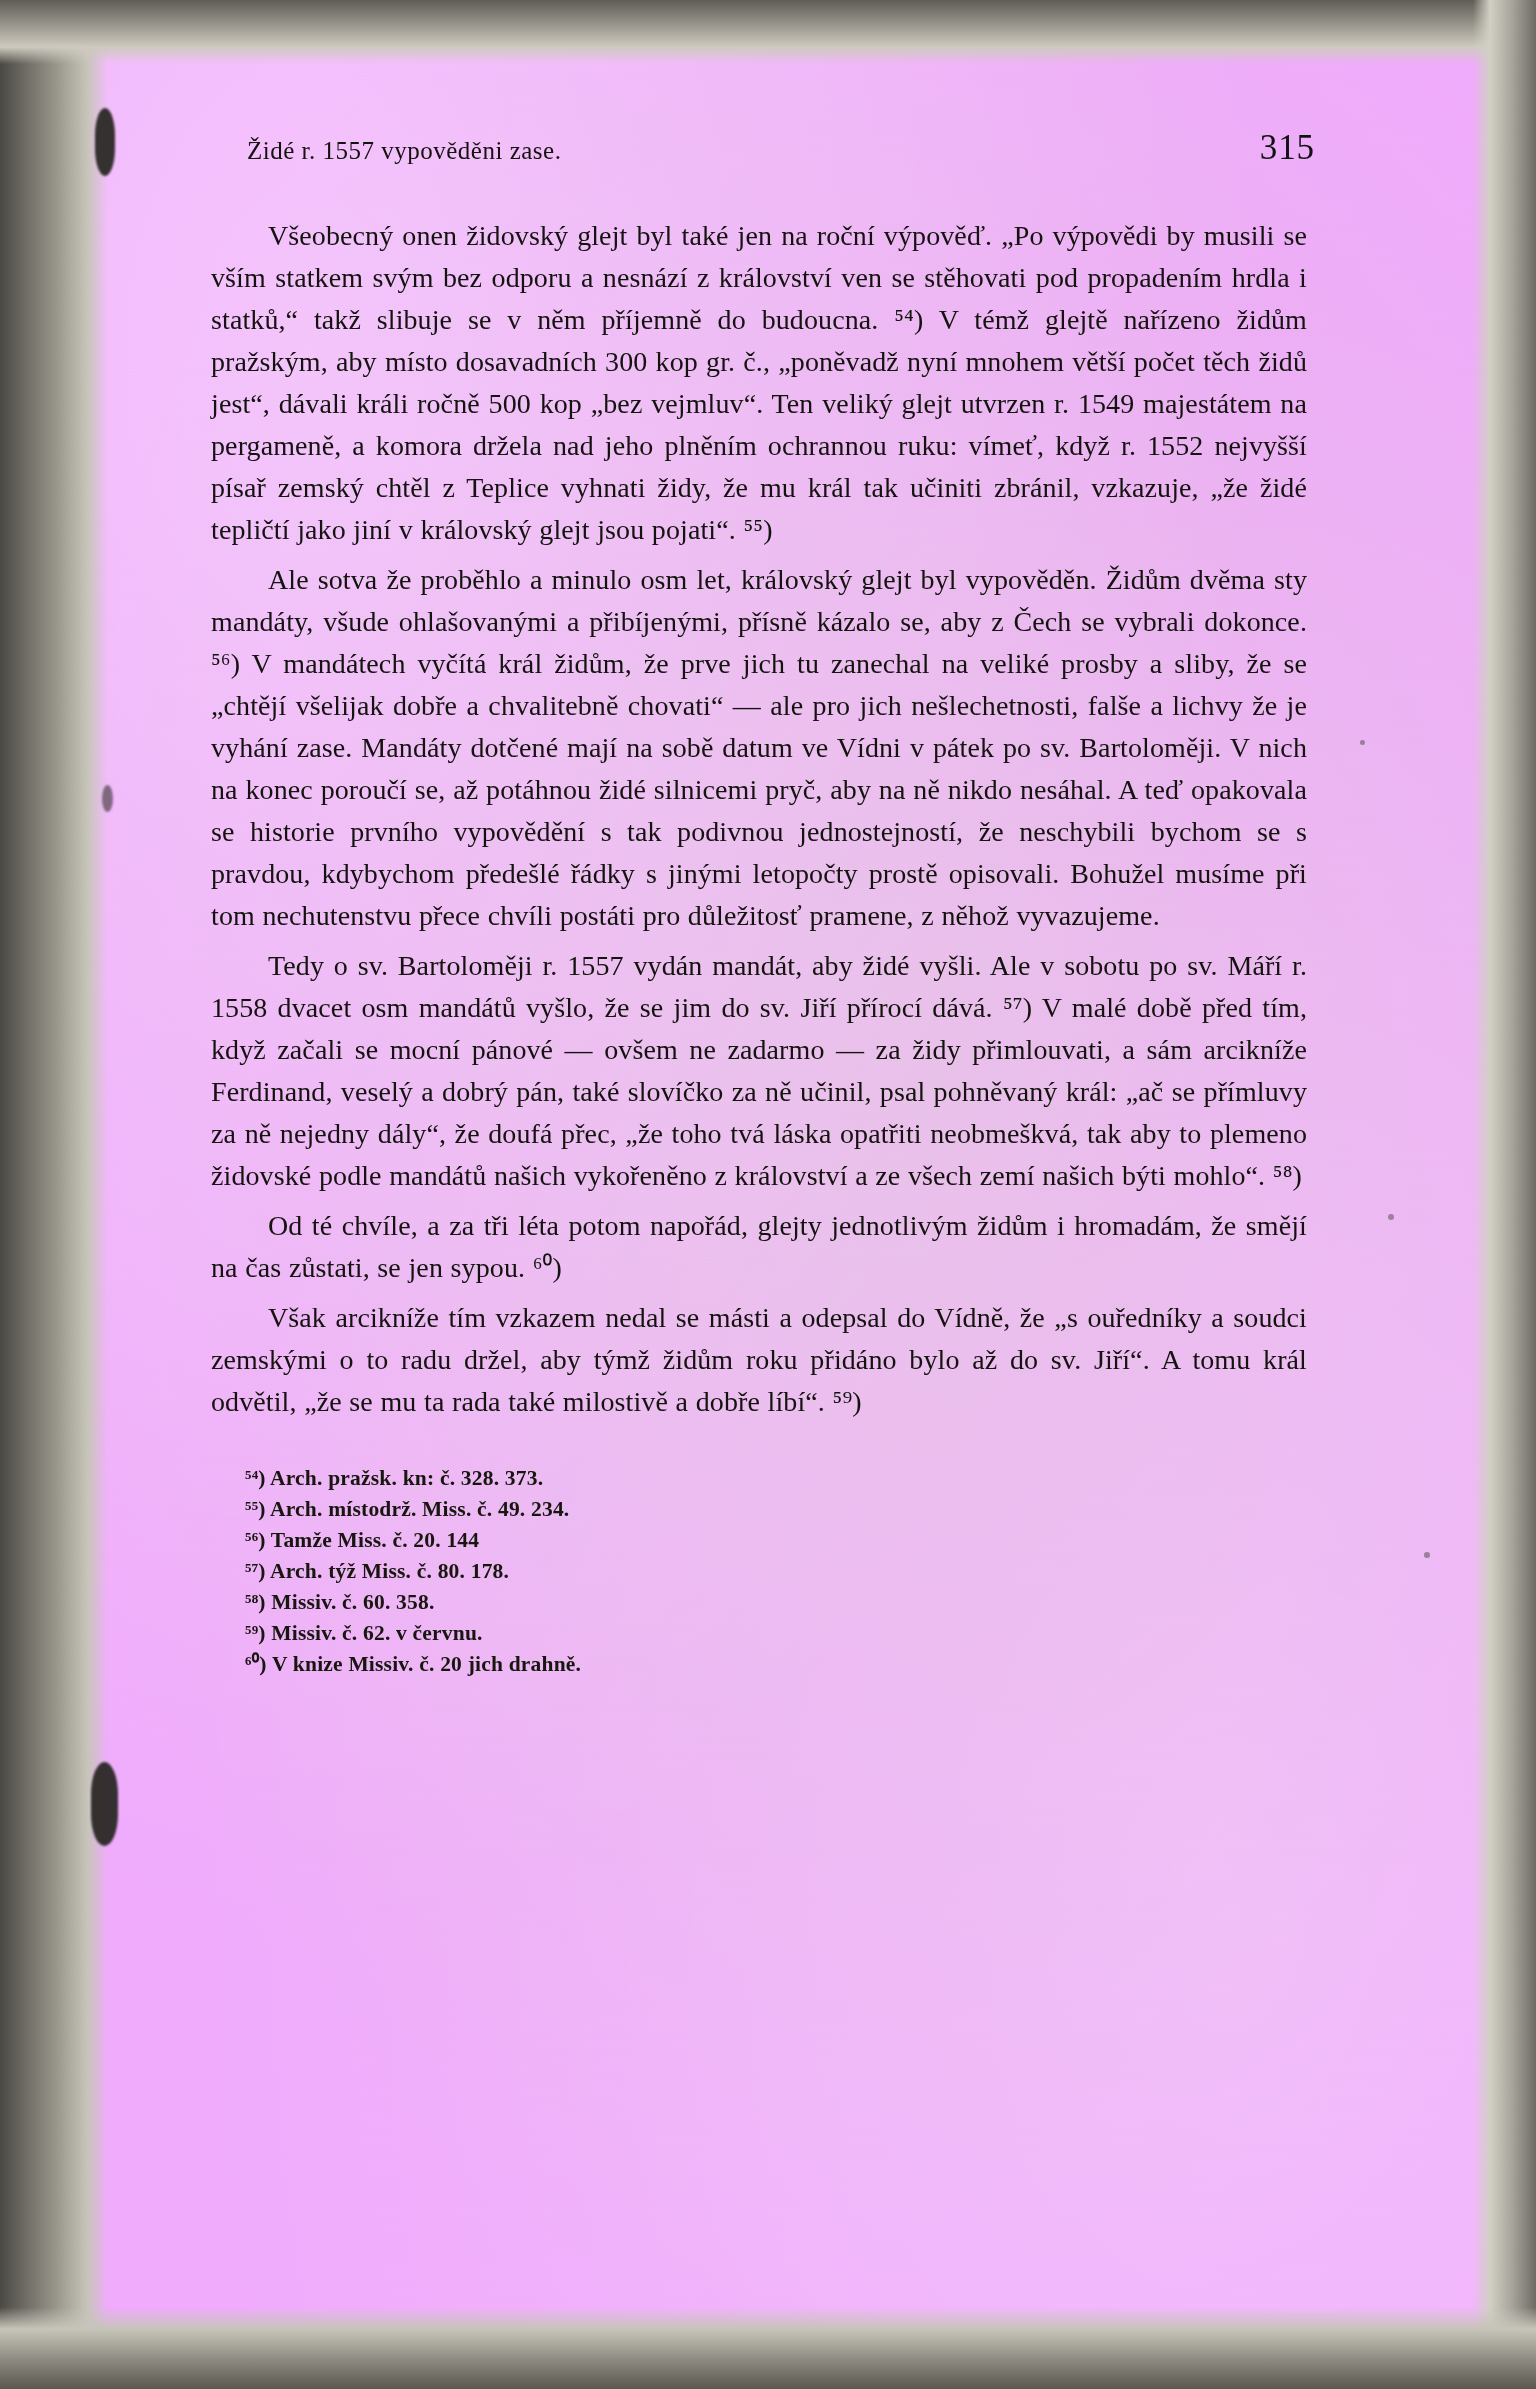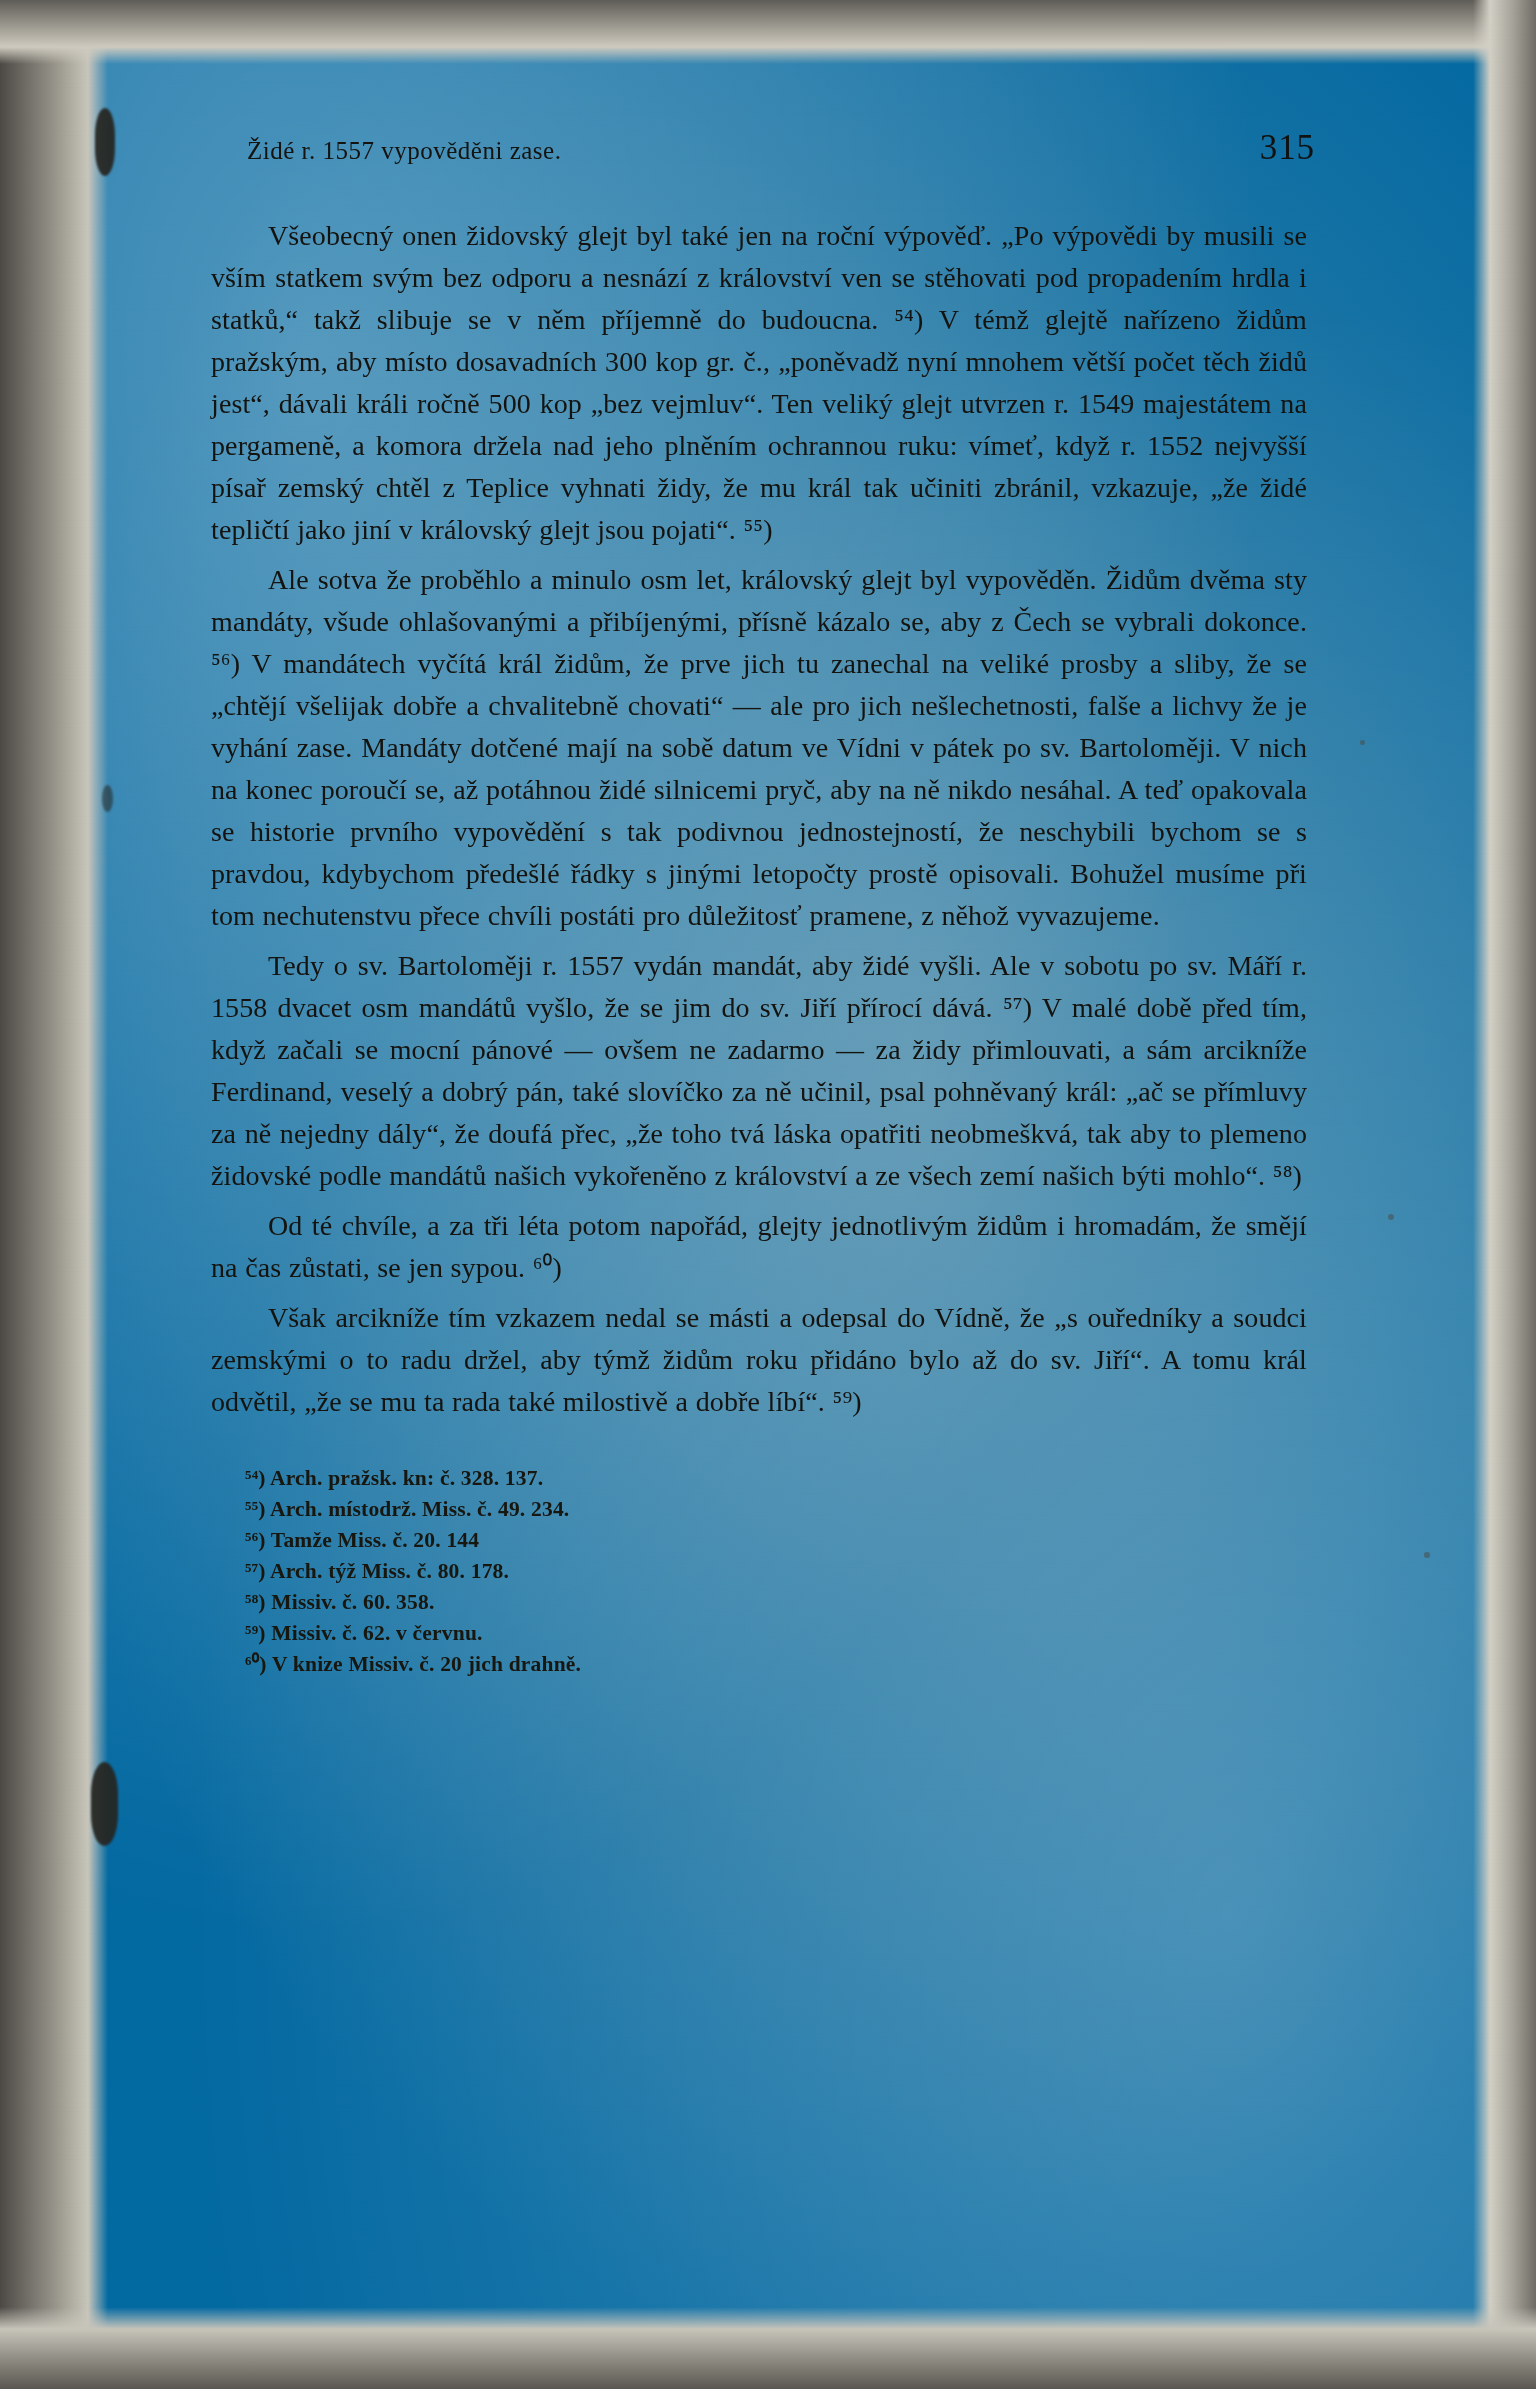--- a/index.html
+++ b/index.html
@@ -4,21 +4,21 @@
 <style>
   html, body {
     margin: 0;
     padding: 0;
     background: #7c7a74;
   }
   .page {
     position: relative;
     width: 1537px;
     height: 2389px;
-    background: #0369a1;
+    background: #f0abfc;
     overflow: hidden;
     font-family: "Liberation Serif", serif;
   }
   
   .paper-tint {
     position: absolute;
     inset: 0;
     background:
       radial-gradient(ellipse at 20% 15%, rgba(255,255,255,0.30), rgba(255,255,255,0) 55%),
       radial-gradient(ellipse at 80% 80%, rgba(255,255,255,0.22), rgba(255,255,255,0) 60%),
@@ -145,21 +145,21 @@
     <div class="body-text">
       <p>Všeobecný onen židovský glejt byl také jen na roční výpověď. „Po výpovědi by musili se vším statkem svým bez odporu a nesnází z království ven se stěhovati pod propadením hrdla i statků,“ takž slibuje se v něm příjemně do budoucna. ⁵⁴) V témž glejtě nařízeno židům pražským, aby místo dosavadních 300 kop gr. č., „poněvadž nyní mnohem větší počet těch židů jest“, dávali králi ročně 500 kop „bez vejmluv“. Ten veliký glejt utvrzen r. 1549 majestátem na pergameně, a komora držela nad jeho plněním ochrannou ruku: vímeť, když r. 1552 nejvyšší písař zemský chtěl z Teplice vyhnati židy, že mu král tak učiniti zbránil, vzkazuje, „že židé tepličtí jako jiní v královský glejt jsou pojati“. ⁵⁵)</p>
       <p>Ale sotva že proběhlo a minulo osm let, královský glejt byl vypověděn. Židům dvěma sty mandáty, všude ohlašovanými a přibíjenými, přísně kázalo se, aby z Čech se vybrali dokonce. ⁵⁶) V mandátech vyčítá král židům, že prve jich tu zanechal na veliké prosby a sliby, že se „chtějí všelijak dobře a chvalitebně chovati“ — ale pro jich nešlechetnosti, falše a lichvy že je vyhání zase. Mandáty dotčené mají na sobě datum ve Vídni v pátek po sv. Bartoloměji. V nich na konec poroučí se, až potáhnou židé silnicemi pryč, aby na ně nikdo nesáhal. A teď opakovala se historie prvního vypovědění s tak podivnou jednostejností, že neschybili bychom se s pravdou, kdybychom předešlé řádky s jinými letopočty prostě opisovali. Bohužel musíme při tom nechutenstvu přece chvíli postáti pro důležitosť pramene, z něhož vyvazujeme.</p>
       <p>Tedy o sv. Bartoloměji r. 1557 vydán mandát, aby židé vyšli. Ale v sobotu po sv. Máří r. 1558 dvacet osm mandátů vyšlo, že se jim do sv. Jiří přírocí dává. ⁵⁷) V malé době před tím, když začali se mocní pánové — ovšem ne zadarmo — za židy přimlouvati, a sám arcikníže Ferdinand, veselý a dobrý pán, také slovíčko za ně učinil, psal pohněvaný král: „ač se přímluvy za ně nejedny dály“, že doufá přec, „že toho tvá láska opatřiti neobmeškvá, tak aby to plemeno židovské podle mandátů našich vykořeněno z království a ze všech zemí našich býti mohlo“. ⁵⁸)</p>
       <p>Od té chvíle, a za tři léta potom napořád, glejty jednotlivým židům i hromadám, že smějí na čas zůstati, se jen sypou. ⁶⁰)</p>
       <p>Však arcikníže tím vzkazem nedal se másti a odepsal do Vídně, že „s ouředníky a soudci zemskými o to radu držel, aby týmž židům roku přidáno bylo až do sv. Jiří“. A tomu král odvětil, „že se mu ta rada také milostivě a dobře líbí“. ⁵⁹)</p>
     </div>
 
     <div class="footnotes">
 
-      <div class="fn">⁵⁴) Arch. pražsk. kn: č. 328. 137.</div>
+      <div class="fn">⁵⁴) Arch. pražsk. kn: č. 328. 373.</div>
       <div class="fn">⁵⁵) Arch. místodrž. Miss. č. 49. 234.</div>
       <div class="fn">⁵⁶) Tamže Miss. č. 20. 144</div>
       <div class="fn">⁵⁷) Arch. týž Miss. č. 80. 178.</div>
       <div class="fn">⁵⁸) Missiv. č. 60. 358.</div>
       <div class="fn">⁵⁹) Missiv. č. 62. v červnu.</div>
       <div class="fn">⁶⁰) V knize Missiv. č. 20 jich drahně.</div>
     </div>
 
   </div>
 

